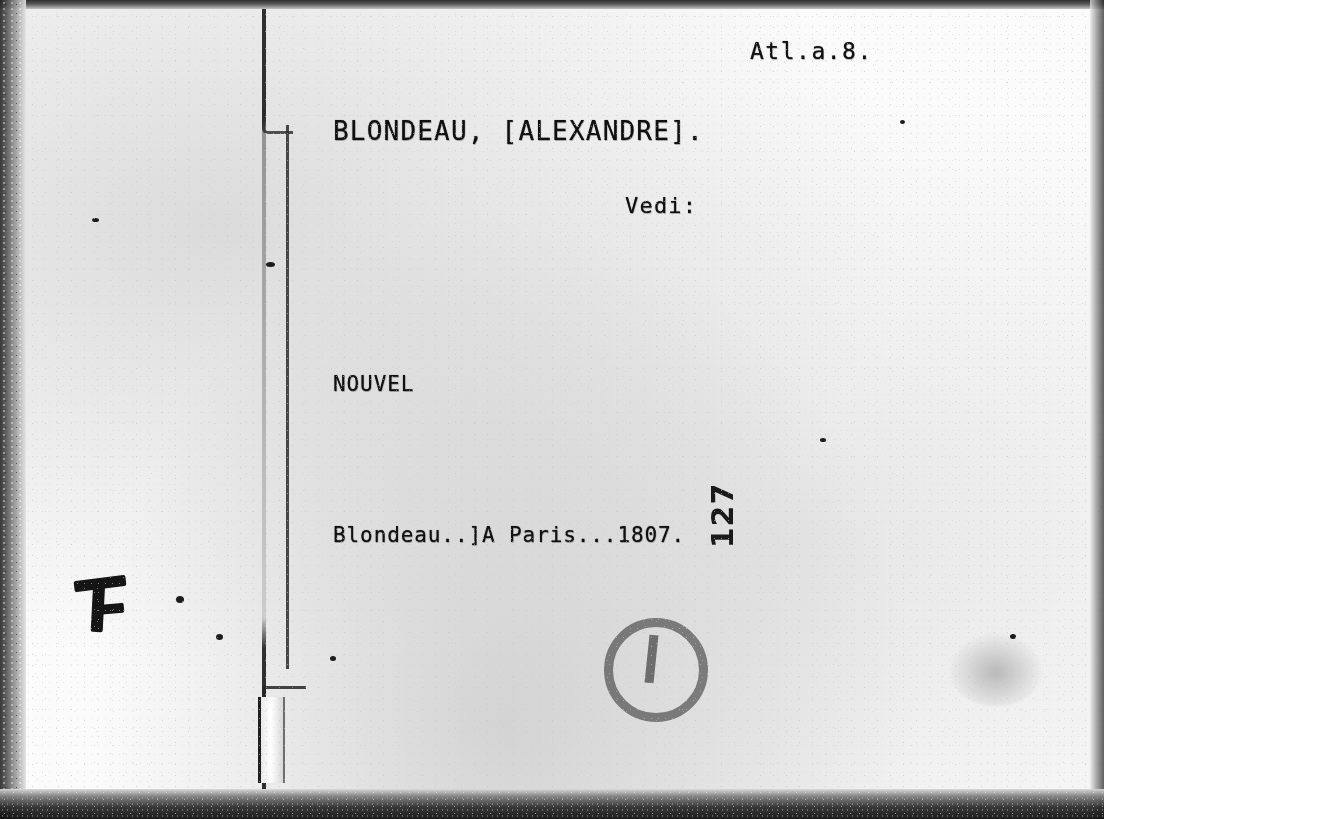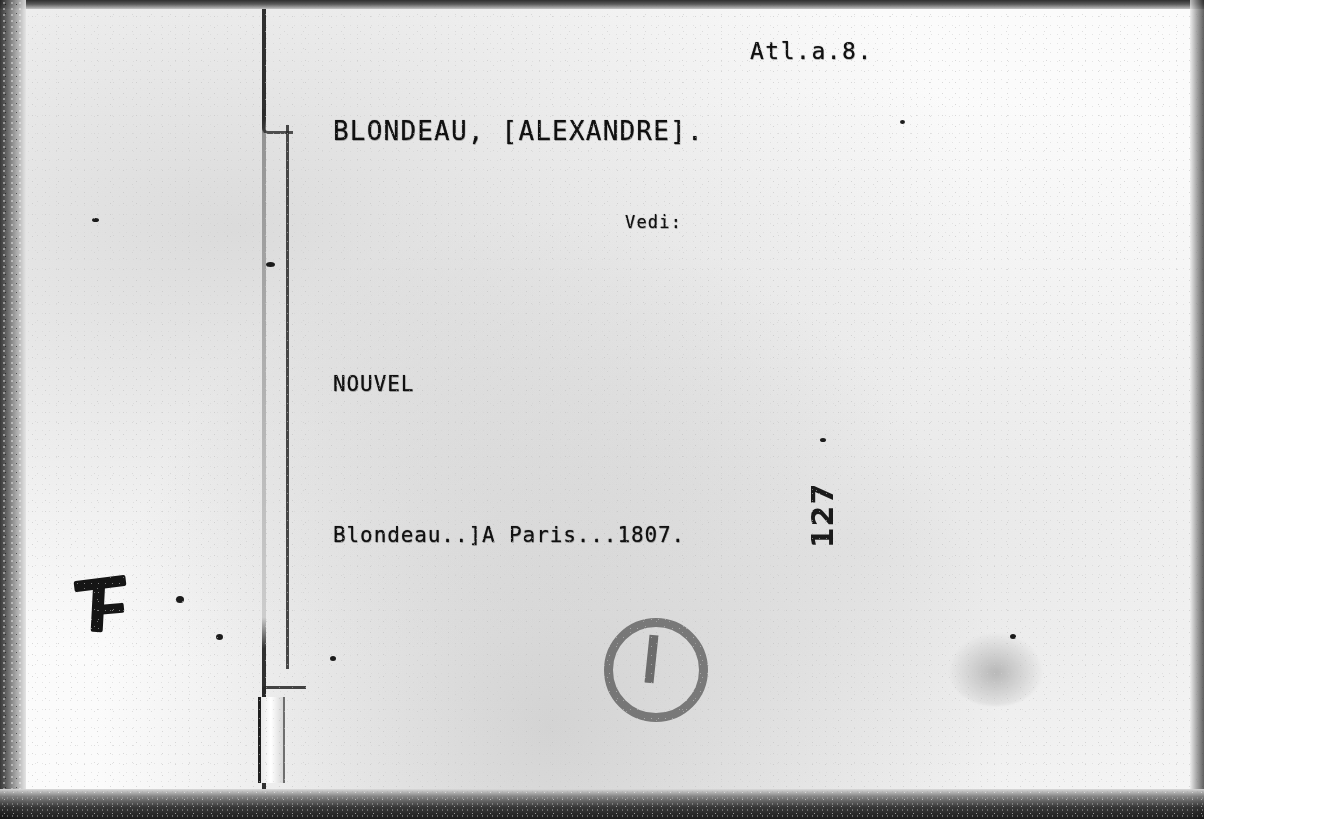--- a/index.html
+++ b/index.html
@@ -10,21 +10,21 @@
   body {
     width: 1336px;
     height: 819px;
     overflow: hidden;
     font-family: "DejaVu Sans Mono", monospace;
   }
 
   
   #scan {
     position: relative;
-    width: 1204px;
+    width: 1104px;
     height: 819px;
     background: #fdfdfd;
     overflow: hidden;
   }
 
   
   .noise {
     position: absolute;
     inset: 0;
     pointer-events: none;
@@ -167,23 +167,22 @@
   }
   #heading {
     top: 116px;
     left: 333px;
     font-size: 26px;
     letter-spacing: 1.2px;
   }
   #vedi {
     top: 193px;
     left: 625px;
-    font-size: 17px;
+    font-size: 22px;
     letter-spacing: 1.2px;
-    margin-top: 19px;
   }
   #body-block {
     top: 252px;
     left: 333px;
     font-size: 21px;
     line-height: 37px;
     letter-spacing: .9px;
   }
   #body-block .ln {
     display: block;

